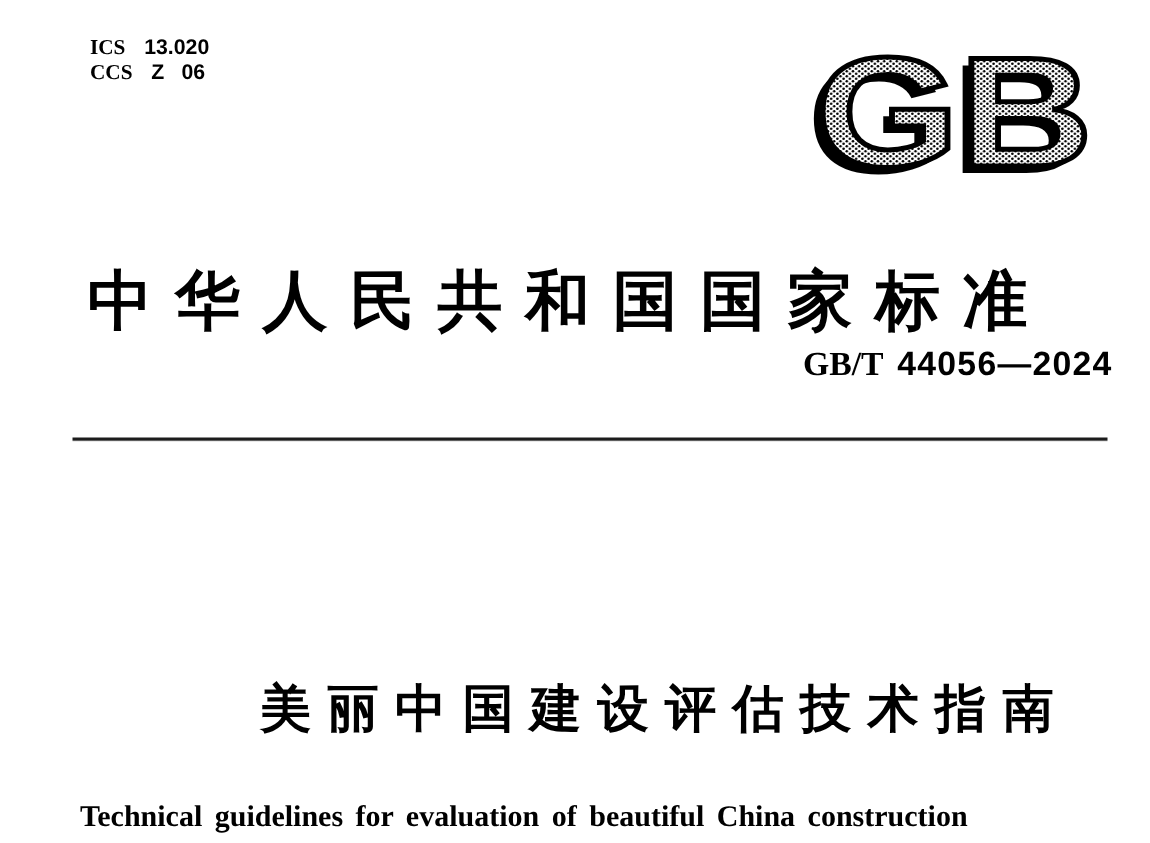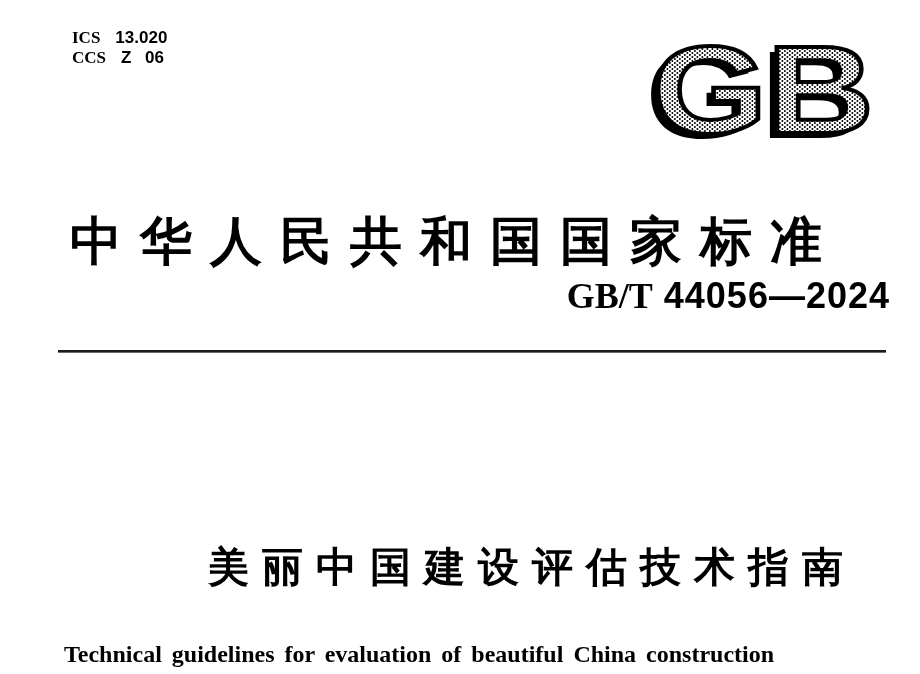--- a/index.html
+++ b/index.html
@@ -63,21 +63,21 @@
     letter-spacing: 18px;
     white-space: nowrap;
     margin-top: 30px;
   }
 
   
   .standard-code {
     position: absolute;
     right: 30px;
     top: 278px;
-    font-size: 36px;
+    font-size: 27px;
     font-weight: bold;
     line-height: 1;
     white-space: nowrap;
   }
   .standard-code .code-prefix {
     font-family: "Liberation Serif", "DejaVu Serif", serif;
     margin-right: 11px;
   }
   .standard-code .code-number {
     font-family: "Liberation Sans", "DejaVu Sans", sans-serif;

